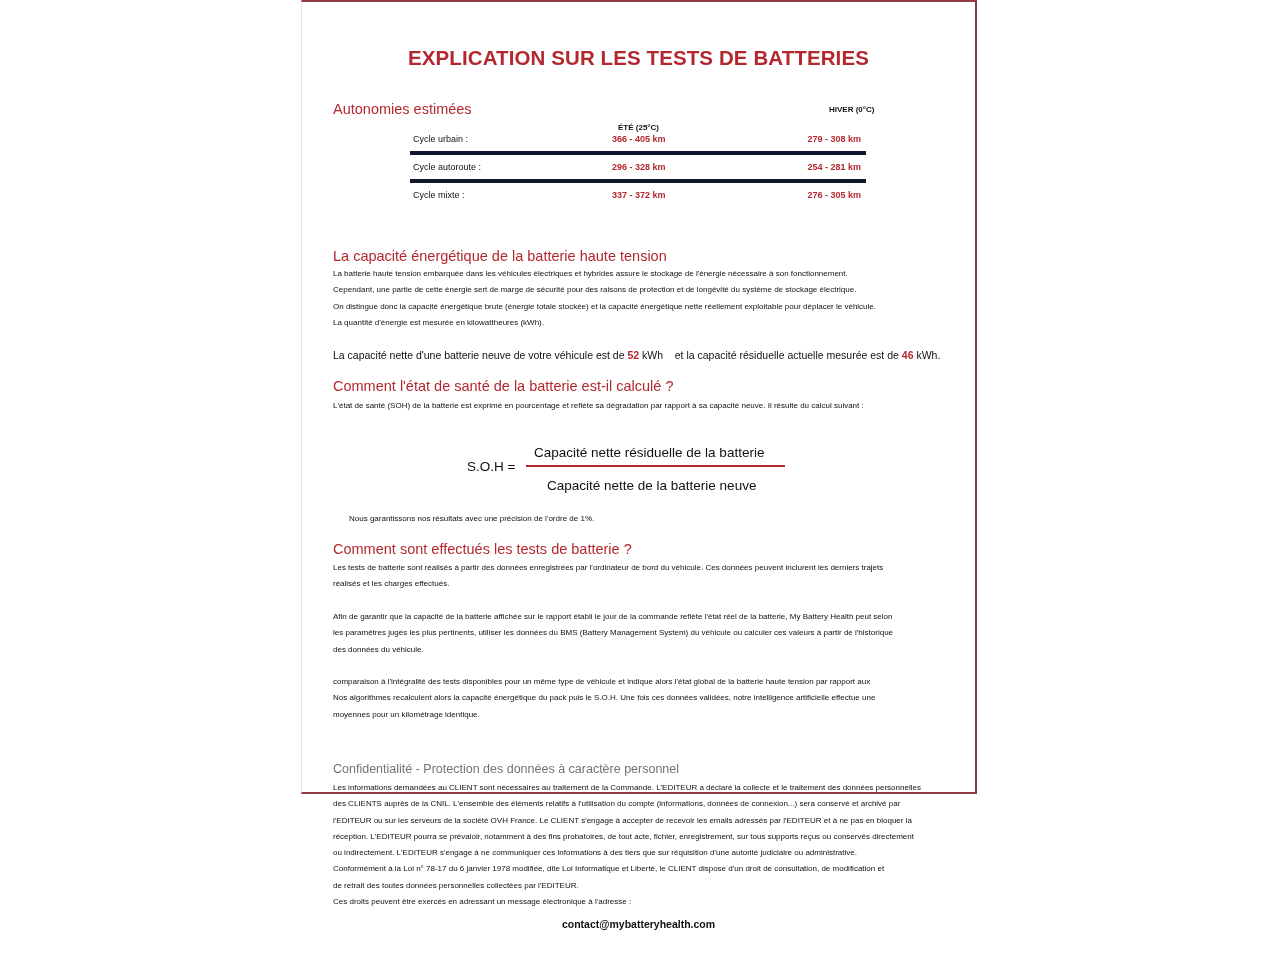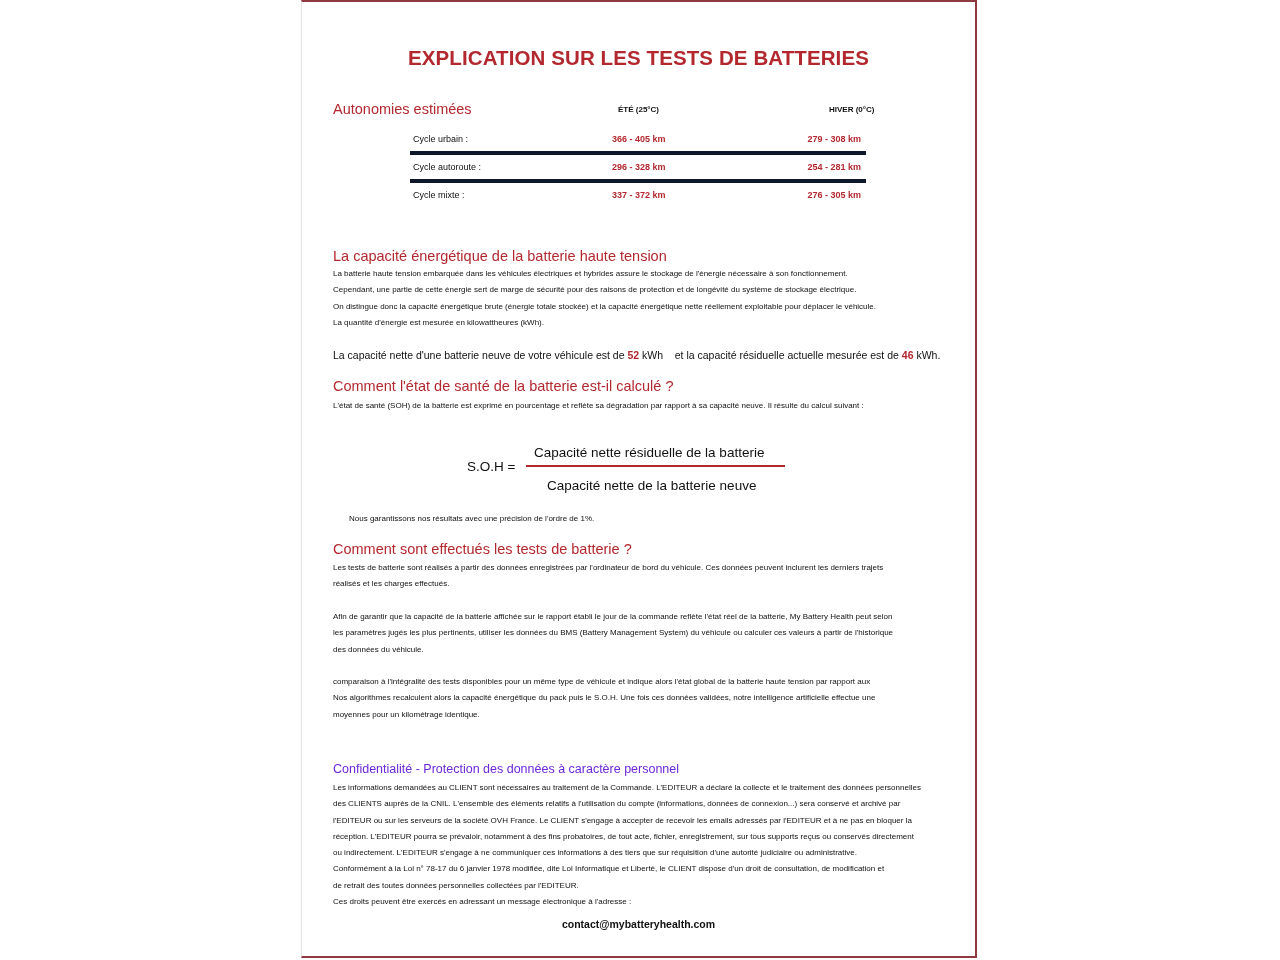--- a/index.html
+++ b/index.html
@@ -1,31 +1,31 @@
 <!DOCTYPE html>
 <html><head>
 <meta charset="utf-8">
 <style>
   html, body { margin: 0; padding: 0; }
   body {
     width: 1280px; height: 960px; background: #ffffff; position: relative; overflow: hidden;
     font-family: "Liberation Sans", sans-serif; color: #111;
   }
   .page {
-    position: absolute; left: 301px; top: 0; width: 676px; height: 958px;
+    position: absolute; left: 301px; top: 0; width: 676px; height: 794px;
     border-top: 2px solid #8e3a40; border-right: 2px solid #8e3a40; border-bottom: 2px solid #8e3a40;
     border-left: 1px solid #eadede; box-sizing: border-box; background: #fff;
   }
   .title {
     position: absolute; left: 0; right: 0; top: 44px; text-align: center;
     font-size: 20.5px; font-weight: bold; color: #b3282f; letter-spacing: 0.1px;
   }
   .abs { position: absolute; }
   .h2 { font-size: 14.5px; font-weight: normal; color: #b3282f; white-space: nowrap; }
-  .h2.black { color: #6d28d9; font-size: 12.5px; }
+  .h2.black { color: #737373; font-size: 12.5px; }
   .small { font-size: 8px; line-height: 16.3px; white-space: nowrap; }
   .auto-head { left: 31px; top: 99px; }
   .col-head { font-size: 8px; font-weight: bold; top: 103px; white-space: nowrap; }
   .table { position: absolute; left: 108px; top: 125px; width: 456px; }
   .trow { position: relative; height: 24px; border-bottom: 4px solid #0f172a; font-size: 9px; }
   .trow:last-child { border-bottom: none; }
   .trow .lbl { position: absolute; left: 3px; top: 7px; }
   .trow .v1 { position: absolute; left: 202px; top: 7px; font-weight: bold; color: #b3282f; }
   .trow .v2 { position: absolute; right: 5px; top: 7px; font-weight: bold; color: #b3282f; }
   .capline { left: 31px; top: 347px; font-size: 10.5px; white-space: nowrap; }
@@ -37,21 +37,21 @@
   .contact { left: 0; right: 0; top: 916px; text-align: center; font-size: 10.5px; font-weight: bold; }
 </style>
 </head>
 <body>
 
 <div class="page">
 
   <div class="title">EXPLICATION SUR LES TESTS DE BATTERIES</div>
 
   <div class="abs h2 auto-head">Autonomies estimées</div>
-  <div class="abs col-head" style="left:316px;">ÉTÉ (25°C)</div>
+  <div class="abs col-head" style="left:316px;margin-top:18px;">ÉTÉ (25°C)</div>
   <div class="abs col-head" style="left:507px;padding-left:20px;">HIVER (0°C)</div>
 
   <div class="table">
     <div class="trow">
       <span class="lbl">Cycle urbain :</span>
       <span class="v1">366 - 405 km</span>
       <span class="v2">279 - 308 km</span>
     </div>
     <div class="trow">
       <span class="lbl">Cycle autoroute :</span>

